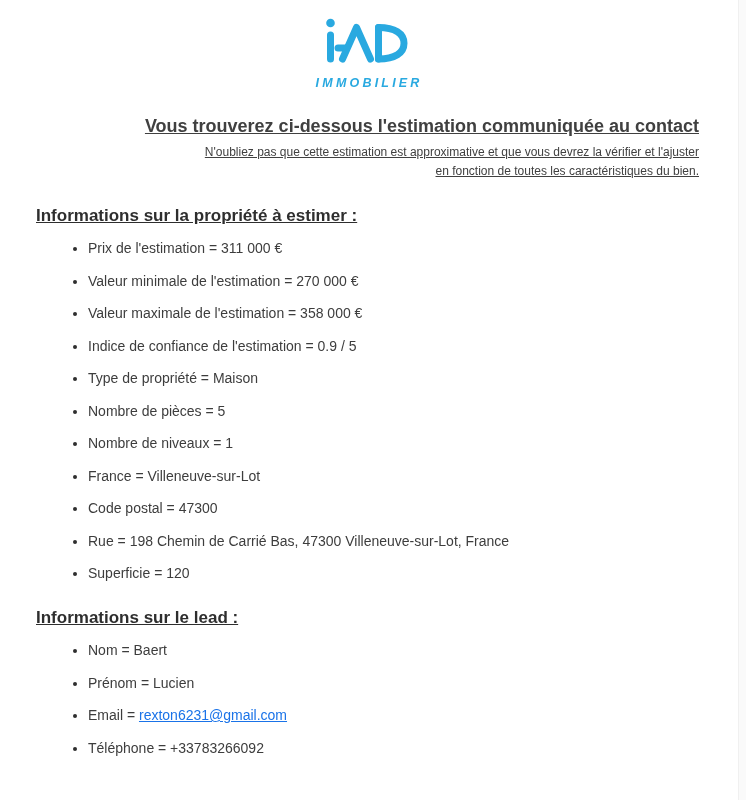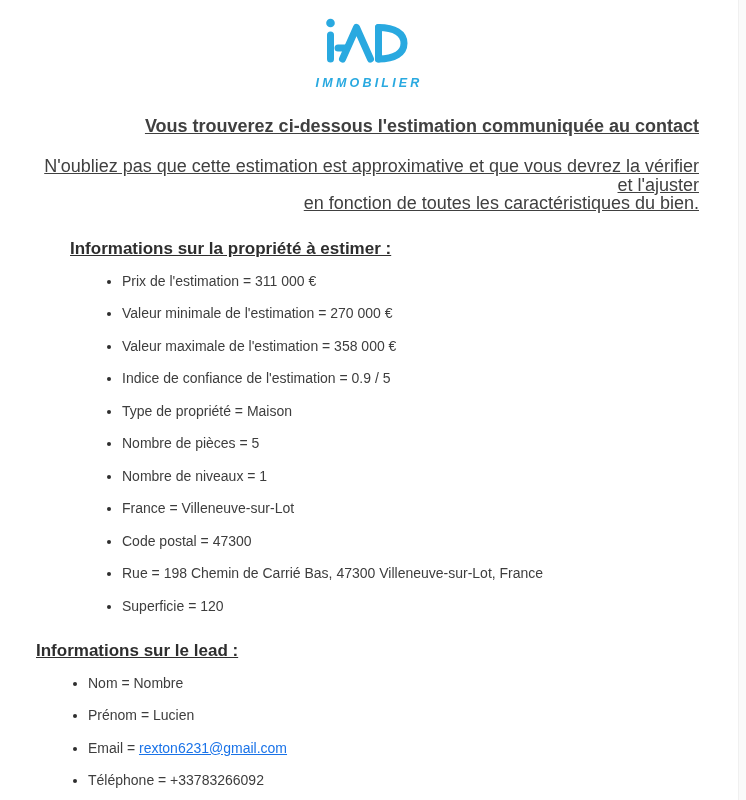--- a/index.html
+++ b/index.html
@@ -51,36 +51,36 @@
     margin-top: 26px;
     color: #404040;
     text-decoration: underline;
   }
   .intro-title {
     font-size: 18px;
     font-weight: bold;
     line-height: 21px;
   }
   .intro-subtitle {
-    font-size: 18px;
-    margin-top: 20px;
+    font-size: 12px;
+    margin-top: 6px;
     line-height: 18.5px;
   }
   .section {
     color: #3D3D3D;
   }
   .section-heading {
     font-size: 17px;
     font-weight: bold;
     text-decoration: underline;
     color: #2E2E2E;
     margin: 0;
     line-height: 20px;
   }
-  .section-property { margin-top: 26px; margin-left: 34px; }
+  .section-property { margin-top: 26px; }
   .section-lead { margin-top: 26px; }
   ul.info-list {
     list-style: disc;
     margin: 14px 0 0 0;
     padding-left: 52px;
     color: #3D3D3D;
   }
   ul.info-list li {
     font-size: 14px;
     line-height: 17px;
@@ -148,21 +148,21 @@
         <li><span>Rue = 198 Chemin de Carrié Bas, 47300 Villeneuve-sur-Lot, France</span></li>
 
         <li><span>Superficie = 120</span></li>
       </ul>
   </div>
 
   <div class="section section-lead">
     <h2 class="section-heading">Informations sur le lead :</h2>
     <ul class="info-list">
 
-        <li><span>Nom = Nombre</span></li>
+        <li><span>Nom = Baert</span></li>
 
         <li><span>Prénom = Lucien</span></li>
 
         <li><span>Email = </span><a class="item-link" href="#">rexton6231@gmail.com</a></li>
 
         <li><span>Téléphone = +33783266092</span></li>
       </ul>
   </div>
 
 </div>

